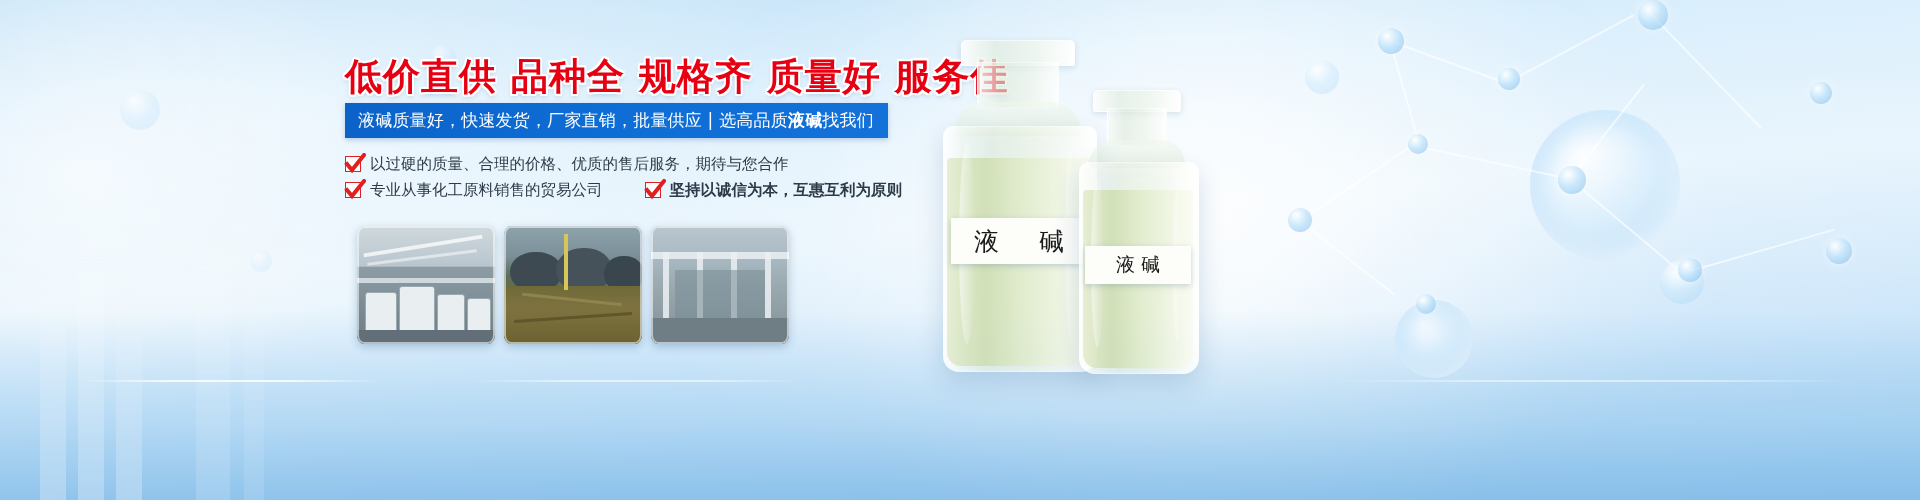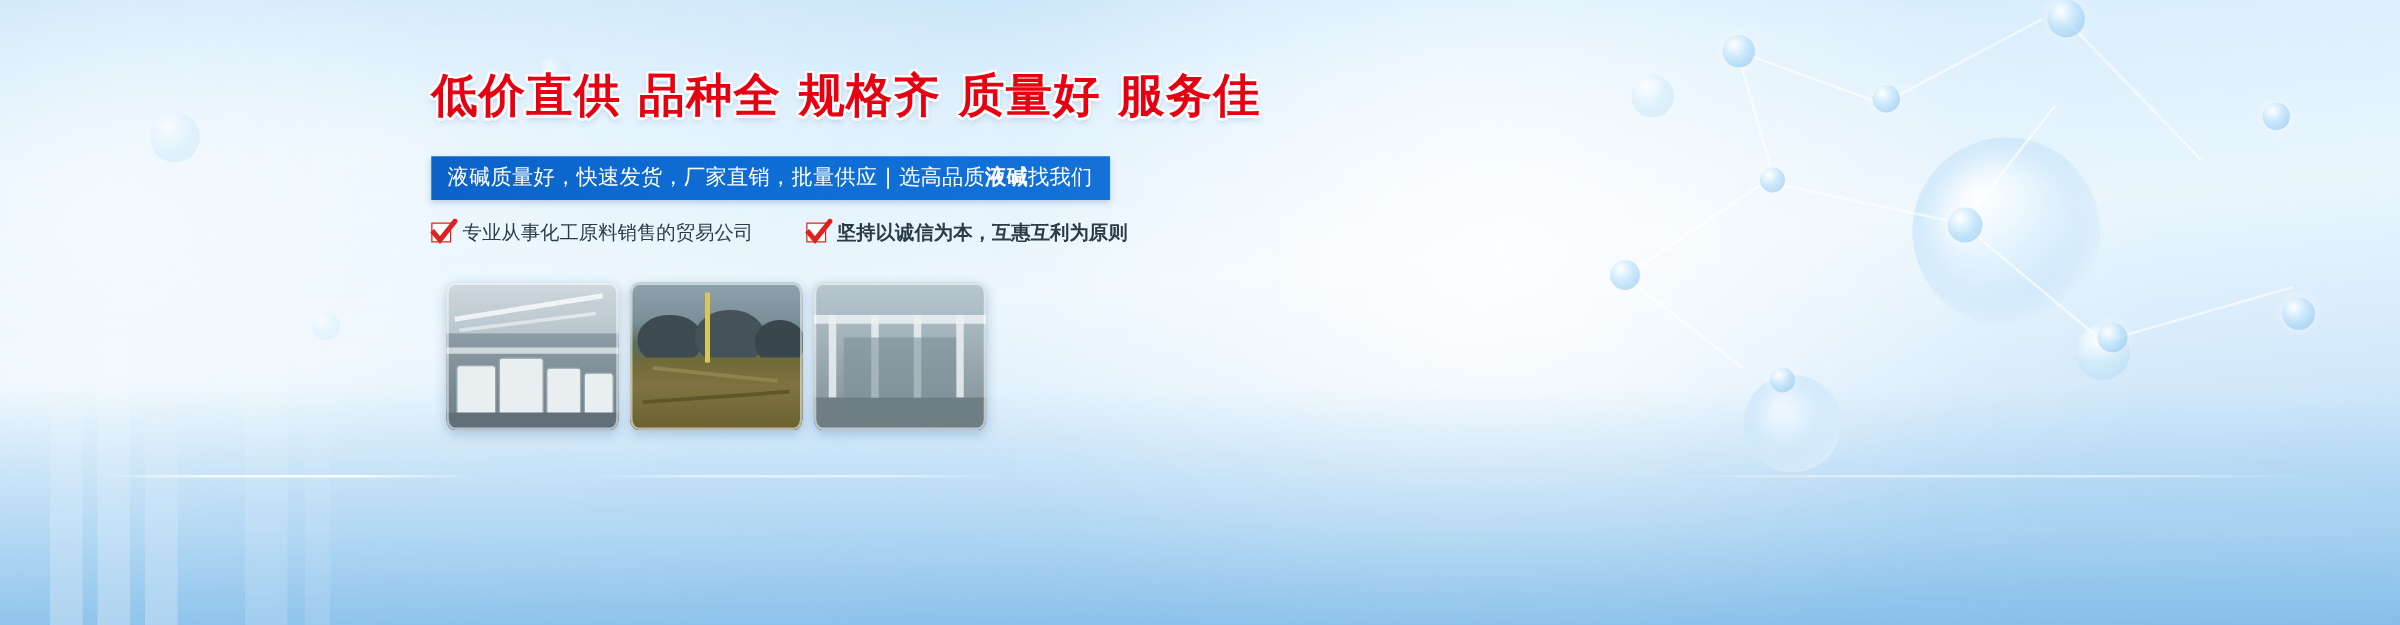--- a/index.html
+++ b/index.html
@@ -58,21 +58,21 @@
     font-family:"DejaVu Sans","Liberation Sans",sans-serif;
     font-weight:bold;font-size:37px;line-height:1;letter-spacing:1px;
     color:#e60012;white-space:nowrap;
     text-shadow:
       -1.6px -1.6px 0 #fff, 1.6px -1.6px 0 #fff, -1.6px 1.6px 0 #fff, 1.6px 1.6px 0 #fff,
       0 -2px 0 #fff, 0 2px 0 #fff, -2px 0 0 #fff, 2px 0 0 #fff,
       0 3px 5px rgba(40,90,150,.28);
   }
 
   .subbar{
-    margin-top:30px;display:inline-block;
+    margin-top:8px;display:inline-block;
     background:linear-gradient(90deg,#0b63c9 0%, #0e6ed6 52%, #1371d8 100%);
     color:#ffffff;padding:7px 14px 8px 13px;
     font-family:"DejaVu Sans","Liberation Sans",sans-serif;
     font-size:17px;line-height:1.2;white-space:nowrap;letter-spacing:.2px;
     box-shadow:0 2px 5px rgba(25,85,150,.25);
   }
   .subbar b{font-weight:bold;}
 
   .bullets{margin-top:18px;}
   .brow{display:flex;align-items:center;margin-bottom:10px;}
@@ -228,20 +228,30 @@
   </div>
 
   <div class="copy">
 
     <div class="headline">低价直供 品种全 规格齐 质量好 服务佳</div>
 
     <div class="subbar"><span>液碱质量好，快速发货，厂家直销，批量供应 | 选高品质</span><b>液碱</b><span>找我们</span></div>
 
     <div class="bullets">
 
+      <div class="brow">
+        <div class="bullet">
+          <span class="tick">
+            <svg width="22" height="22" viewBox="0 0 22 22">
+              <path d="M3 11 L8 17 L20 2" fill="none" stroke="#e02020" stroke-width="4" stroke-linecap="square"></path>
+            </svg>
+          </span>
+          <span class="btext">以过硬的质量、合理的价格、优质的售后服务，期待与您合作</span>
+        </div>
+      </div>
 
       <div class="brow">
         <div class="bullet">
           <span class="tick">
             <svg width="22" height="22" viewBox="0 0 22 22">
               <path d="M3 11 L8 17 L20 2" fill="none" stroke="#e02020" stroke-width="4" stroke-linecap="square"></path>
             </svg>
           </span>
           <span class="btext">专业从事化工原料销售的贸易公司</span>
         </div>
@@ -286,14 +296,39 @@
       <div class="beam" style="left:12px;top:26px;width:6px;height:72px;"></div>
       <div class="beam" style="left:46px;top:26px;width:6px;height:72px;"></div>
       <div class="beam" style="left:80px;top:26px;width:6px;height:72px;"></div>
       <div class="beam" style="left:114px;top:26px;width:6px;height:72px;"></div>
       <div style="position:absolute;left:0;top:92px;width:138px;height:26px;background:#6f7d84;"></div>
       <div style="position:absolute;left:24px;top:44px;width:90px;height:48px;background:rgba(120,140,150,.55);"></div>
     </div>
 
   </div>
 
+  <div class="bottle-wrap">
+
+    <div class="bottle" style="left:20px;top:40px;width:190px;height:330px;">
+      <div class="cap" style="left:36px;top:0;width:112px;height:24px;"></div>
+      <div class="neck" style="left:52px;top:22px;width:80px;height:44px;"></div>
+      <div class="shoulder" style="left:30px;top:62px;width:126px;height:34px;border-radius:40px 40px 6px 6px;"></div>
+      <div class="glass" style="left:18px;top:86px;width:152px;height:244px;"></div>
+      <div class="liquid" style="left:22px;top:118px;width:144px;height:208px;"></div>
+      <div class="hl" style="left:34px;top:104px;width:16px;height:200px;opacity:.55;"></div>
+      <div class="hl" style="left:140px;top:110px;width:11px;height:186px;opacity:.45;"></div>
+      <div class="label label-a" style="left:26px;top:178px;width:136px;height:46px;">液 碱</div>
+    </div>
+
+    <div class="bottle" style="left:160px;top:90px;width:150px;height:285px;">
+      <div class="cap" style="left:28px;top:0;width:86px;height:20px;"></div>
+      <div class="neck" style="left:42px;top:18px;width:58px;height:36px;"></div>
+      <div class="shoulder" style="left:24px;top:50px;width:96px;height:28px;border-radius:34px 34px 6px 6px;"></div>
+      <div class="glass" style="left:14px;top:72px;width:118px;height:210px;"></div>
+      <div class="liquid" style="left:18px;top:100px;width:110px;height:178px;"></div>
+      <div class="hl" style="left:26px;top:88px;width:13px;height:170px;opacity:.55;"></div>
+      <div class="hl" style="left:108px;top:94px;width:9px;height:158px;opacity:.45;"></div>
+      <div class="label label-b" style="left:20px;top:156px;width:106px;height:38px;">液碱</div>
+    </div>
+
+  </div>
 
 </div>
 
 </body></html>

